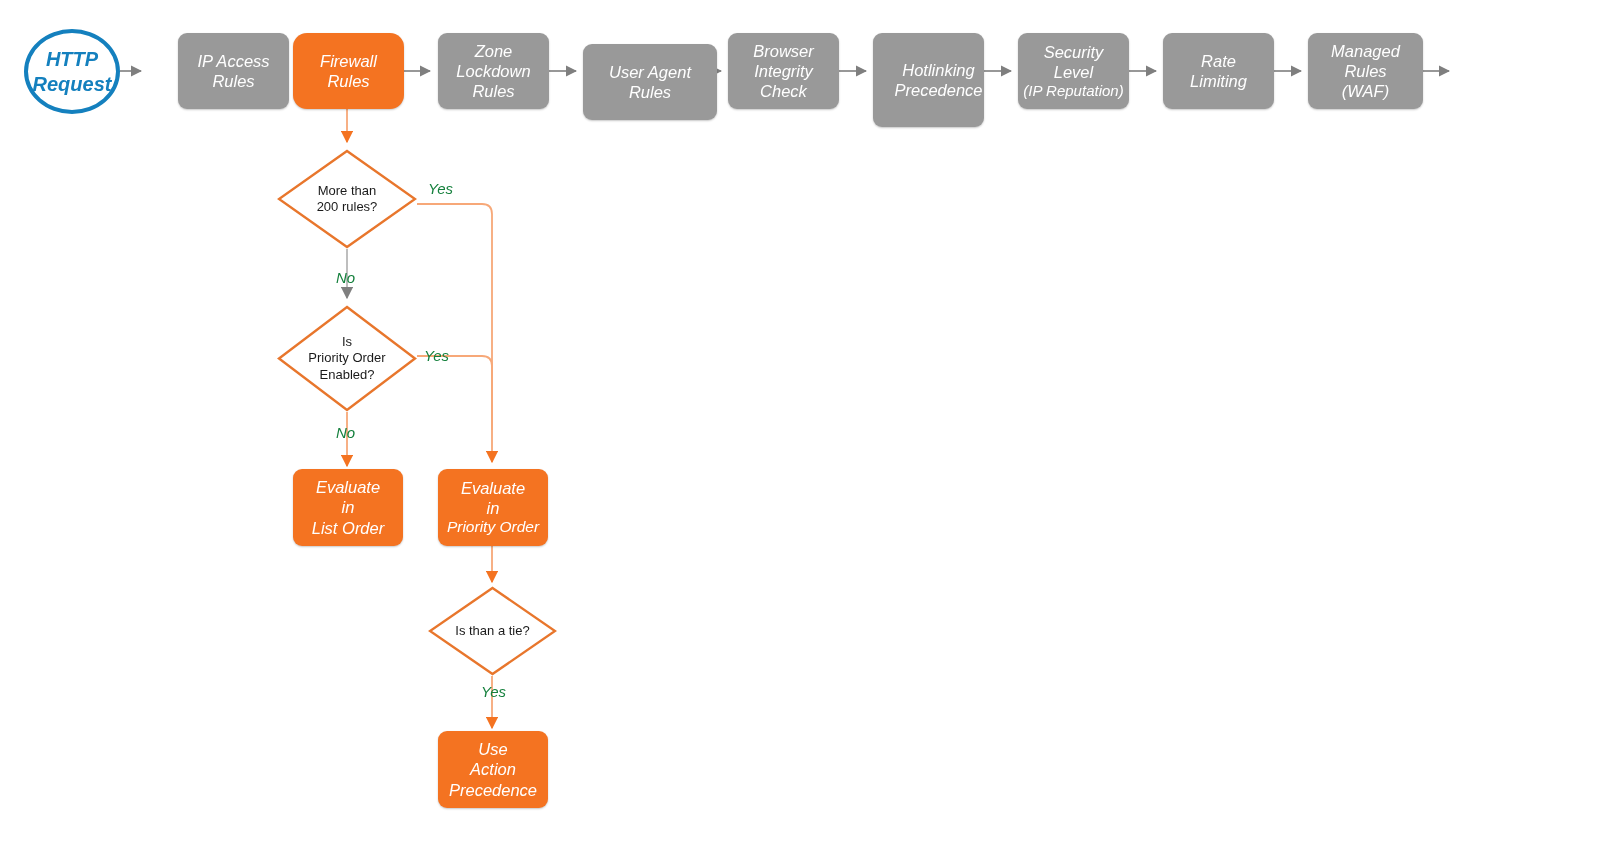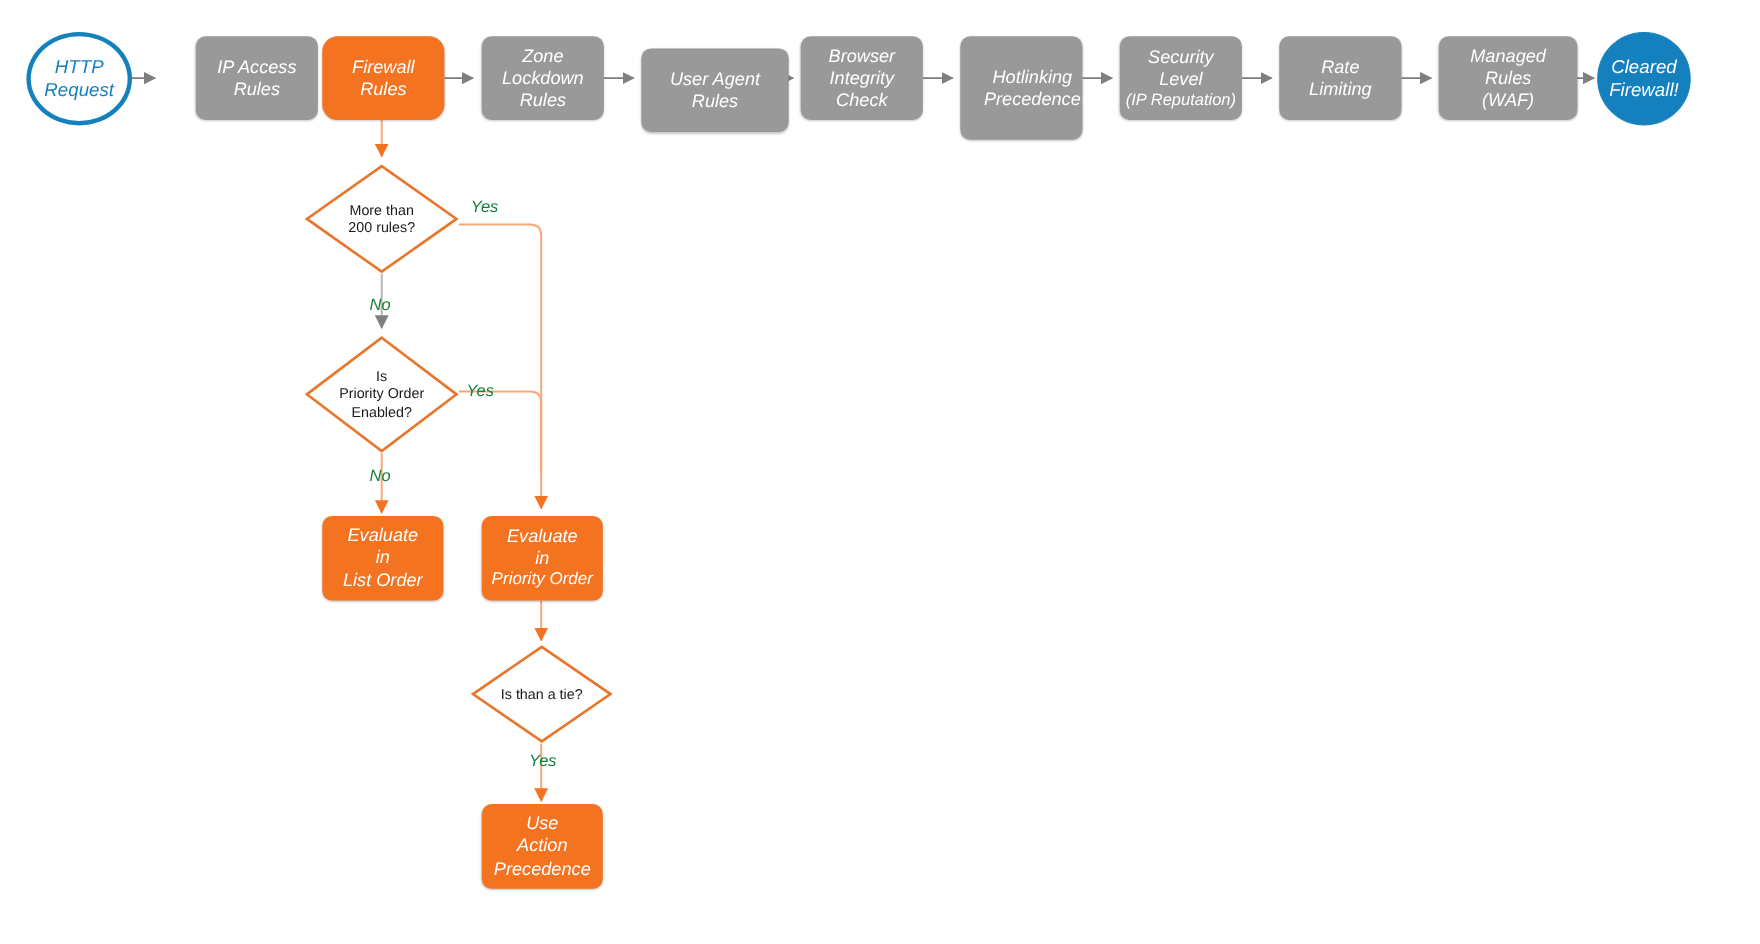--- a/index.html
+++ b/index.html
@@ -48,23 +48,23 @@
     color: #ffffff;
     padding: 2px 4px;
     box-shadow: 0 1px 2px rgba(0,0,0,0.22);
   }
   .pbox.gray   { background: #999999; }
   .pbox.orange { background: #F47321; }
 
   
   .circle {
     border-radius: 50%;
-    font-size: 17px;
+    font-size: 20px;
     font-style: italic;
-    font-weight: normal;
+    font-weight: bold;
   }
   .circle.outline {
     background: #ffffff;
     border: 4px solid #1480BE;
     color: #1480BE;
   }
   .circle.filled {
     background: #1480BE;
     border: 1px solid #1480BE;
     color: #ffffff;
@@ -198,34 +198,28 @@
     </div>
   </div>
 
   <div class="node pbox gray" style="left:1163px; top:33px; width:111px; height:76px;">
     <div>
       <div>Rate</div>
       <div>Limiting</div>
     </div>
   </div>
 
-  <div class="node pbox gray" style="left:1308px; top:33px; width:126px; height:76px;">
+  <div class="node pbox gray" style="left:1308px; top:33px; width:115px; height:76px;">
     <div>
       <div>Managed</div>
       <div>Rules</div>
       <div>(WAF)</div>
     </div>
   </div>
 
-  <div class="node circle filled" style="left:1452px; top:29px; width:85px; height:85px;">
-    <div>
-      <div>Cleared</div>
-      <div>Firewall!</div>
-    </div>
-  </div>
 
   <div class="node diamond" style="left:277px; top:149px; width:140px; height:100px;">
     <svg class="dshape" viewBox="0 0 140 100" preserveAspectRatio="none">
       <polygon points="70,2 138,50 70,98 2,50" fill="#ffffff" stroke="#E8762C" stroke-width="2.4"></polygon>
     </svg>
     <div class="dlabel">
       <div>More than</div>
       <div>200 rules?</div>
     </div>
   </div>

